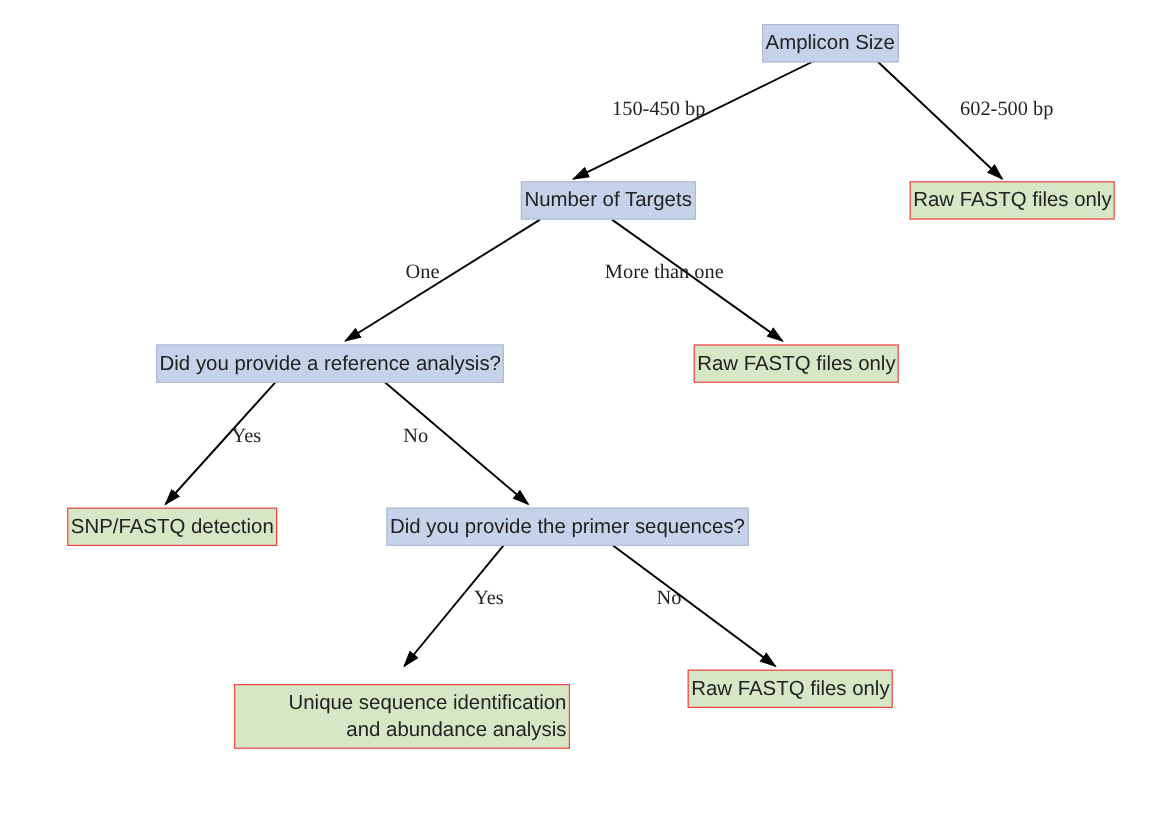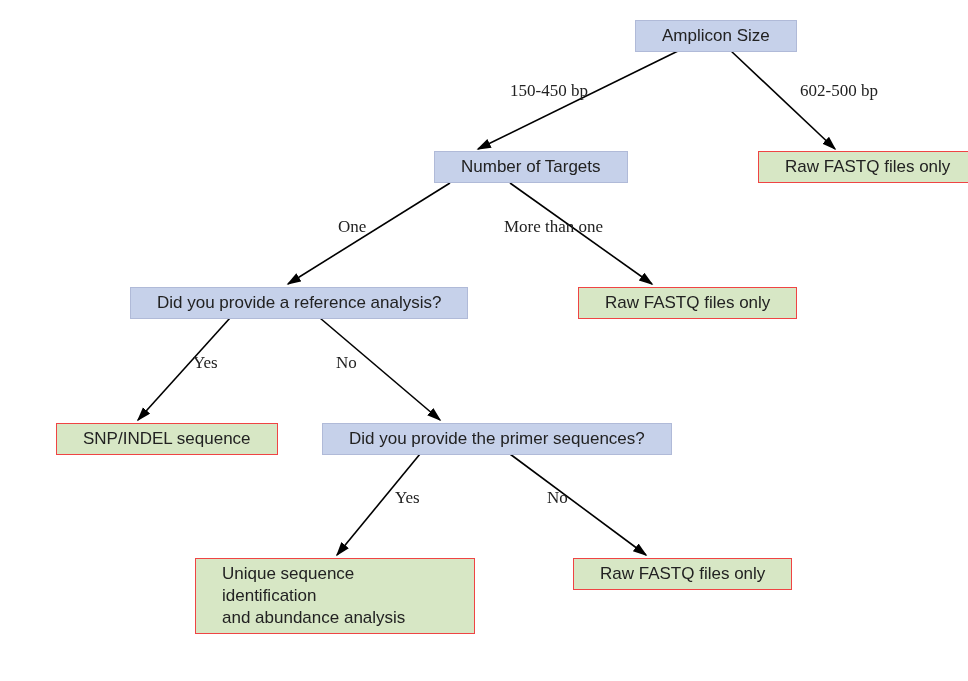--- a/index.html
+++ b/index.html
@@ -8,21 +8,21 @@
     height: 681px;
     background: #ffffff;
     font-family: "Segoe UI", Arial, sans-serif;
     font-size: 17px;
     color: #222;
     position: relative;
     overflow: hidden;
   }
   .node {
     position: absolute;
-    padding: 4px 26px;
+    padding: 4px 2px;
     text-align: center;
     white-space: nowrap;
     line-height: 1.3;
   }
   .decision {
     background: #c6d1ea;
     border: 1px solid #b0bad8;
   }
   .outcome {
     background: #d7e7c5;
@@ -33,21 +33,21 @@
     background: transparent;
     white-space: nowrap;
     font-family: Liberation Serif, serif;
   }
   svg.arrows {
     position: absolute;
     left: 0; top: 0;
     width: 968px; height: 681px;
     pointer-events: none;
   }
-  .multi { white-space: normal; text-align: left; }
+  .multi { white-space: normal; text-align: right; margin-top: 12px; }
 </style>
 </head>
 <body>
 
 <svg class="arrows">
   <defs>
     <marker id="ah" markerWidth="10" markerHeight="10" refX="8" refY="3" orient="auto" markerUnits="strokeWidth">
       <path d="M0,0 L0,6 L9,3 z" fill="#000"></path>
     </marker>
   </defs>
@@ -74,21 +74,21 @@
 <div class="node decision" style="left:412px; top:151px;margin-left:22px;">Number of Targets</div>
 
 <div class="node decision" style="left:130px; top:287px;">Did you provide a reference analysis?</div>
 
 <div class="node decision" style="left:322px; top:423px;">Did you provide the primer sequences?</div>
 
 <div class="node outcome" style="left:758px; top:151px;">Raw FASTQ files only</div>
 
 <div class="node outcome" style="left:578px; top:287px;">Raw FASTQ files only</div>
 
-<div class="node outcome" style="left:56px; top:423px;">SNP/INDEL sequence</div>
+<div class="node outcome" style="left:56px; top:423px;">SNP/FASTQ detection</div>
 
 <div class="node outcome multi" style="left:195px; top:558px; width:280px; white-space:normal;">Unique sequence identification<br>and abundance analysis</div>
 
 <div class="node outcome" style="left:573px; top:558px;">Raw FASTQ files only</div>
 
 <div class="label" style="left:510px; top:81px;">150-450 bp</div>
 
 <div class="label" style="left:800px; top:81px;">602-500 bp</div>
 
 <div class="label" style="left:338px; top:217px;">One</div>

